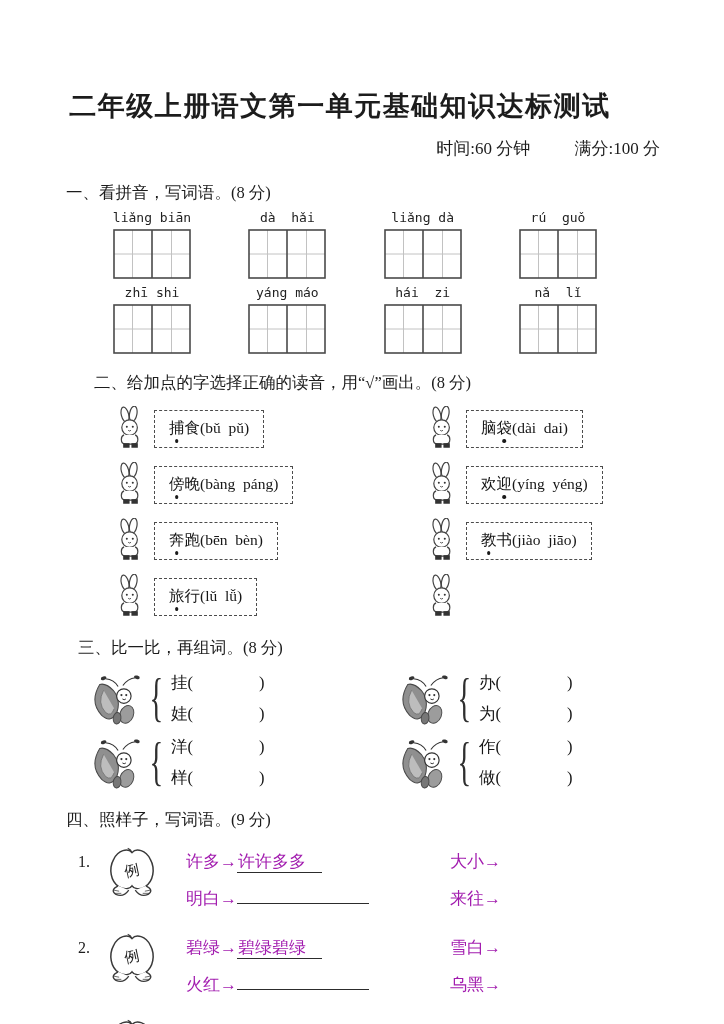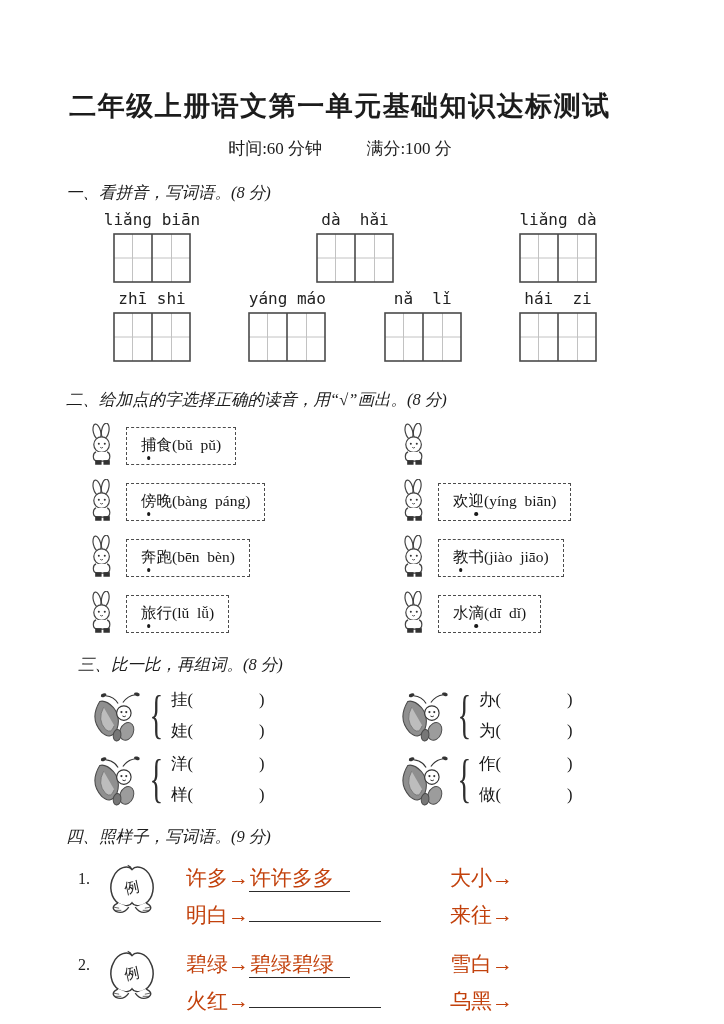--- a/index.html
+++ b/index.html
@@ -2,37 +2,37 @@
 <html lang="zh"><head>
 <meta charset="utf-8">
 <style>
   html,body{margin:0;padding:0;background:#fff;}
   body{width:724px;height:1024px;color:#1c1c1c;font-family:"Liberation Serif",serif;overflow:hidden;}
   .page{position:relative;width:680px;height:1024px;background:#fff;}
 
   
   .title{padding-top:88px;text-align:center;font-size:27px;font-weight:bold;
          font-family:"Liberation Sans",sans-serif;letter-spacing:1.5px;}
-  .meta{margin-top:13px;text-align:center;font-size:17px;}
+  .meta{margin-top:13px;text-align:right;font-size:17px;}
   .meta span{margin:0 20px;white-space:pre;}
 
   
-  .sec-h{margin:0 0 0 66px;font-size:16.5px;white-space:pre;font-style:italic;}
+  .sec-h{margin:0 0 0 66px;font-size:16.5px;white-space:pre;}
 
   
   .s1{margin-top:22px;}
   .s1-rows{margin-left:100px;width:510px;}
   .s1-row{display:flex;justify-content:space-between;margin-top:6px;}
   .s1-col{display:flex;flex-direction:column;align-items:center;width:104px;}
-  .pinyin{font-family:"DejaVu Sans Mono",monospace;font-size:16px;white-space:pre;
+  .pinyin{font-family:"DejaVu Sans Mono",monospace;font-size:13px;white-space:pre;
           margin-bottom:4px;color:#222;}
   .wgrid{display:block;}
 
   
-  .s2{margin-top:27px;}
+  .s2{margin-top:18px;padding-left:28px;}
   .s2-grid{margin:12px 0 0 86px;display:grid;grid-template-columns:312px 300px;row-gap:11px;text-align:center;}
   .s2-item{display:flex;align-items:center;gap:7px;}
   .pbox{border:1.3px dashed #4c4c4c;padding:7px 14px 8px 14px;font-size:15.5px;
         white-space:pre;color:#161616;}
   .dotchar{position:relative;display:inline-block;}
   .dotchar::after{content:"";position:absolute;left:50%;bottom:-4.5px;width:3.6px;height:3.6px;
         background:#1a1a1a;border-radius:50%;transform:translateX(-50%);}
 
   
   .s3{margin-top:18px;padding-left:12px;}
@@ -45,21 +45,21 @@
 
   
   .s4{margin-top:16px;}
   .s4-item{display:flex;align-items:flex-start;margin:12px 0 0 78px;}
   .s4-num{width:24px;font-size:16px;padding-top:10px;}
   .peach{position:relative;width:60px;height:56px;flex:0 0 auto;margin-right:24px;margin-top:2px;}
   .peach .ex{position:absolute;left:50%;top:46%;transform:translate(-50%,-50%) rotate(-12deg);
          font-size:15px;color:#222;}
   .s4-left{width:238px;}
   .s4-right{margin-left:26px;}
-  .s4-line{font-size:21px;line-height:37px;white-space:pre;color:#c2410c;}
+  .s4-line{font-size:17px;line-height:37px;white-space:pre;color:#a21caf;}
   .ul{border-bottom:1.3px solid #2c2c2c;padding:0 16px 1px 1px;}
   .blank{display:inline-block;border-bottom:1.3px solid #2c2c2c;height:1em;vertical-align:baseline;}
   .b130{width:132px;} .b72{width:72px;}
 </style>
 </head>
 <body>
 
 <div class="page">
 
   <div class="title">二年级上册语文第一单元基础知识达标测试</div>
@@ -96,20 +96,30 @@
         <div class="s1-col">
           <div class="pinyin">liǎng dà</div>
           <svg class="wgrid" viewBox="0 0 78 50" width="78" height="50">
               <line x1="19.5" y1="1" x2="19.5" y2="49" stroke="#c2c2c2" stroke-width="1"></line>
               <line x1="58.5" y1="1" x2="58.5" y2="49" stroke="#c2c2c2" stroke-width="1"></line>
               <line x1="1" y1="25" x2="77" y2="25" stroke="#c2c2c2" stroke-width="1"></line>
               <rect x="1" y="1" width="76" height="48" fill="none" stroke="#4a4a4a" stroke-width="1.6"></rect>
               <line x1="39" y1="1" x2="39" y2="49" stroke="#4a4a4a" stroke-width="1.6"></line>
             </svg>
         </div>
+        <div class="s1-col">
+          <div class="pinyin">rú  guǒ</div>
+          <svg class="wgrid" viewBox="0 0 78 50" width="78" height="50">
+              <line x1="19.5" y1="1" x2="19.5" y2="49" stroke="#c2c2c2" stroke-width="1"></line>
+              <line x1="58.5" y1="1" x2="58.5" y2="49" stroke="#c2c2c2" stroke-width="1"></line>
+              <line x1="1" y1="25" x2="77" y2="25" stroke="#c2c2c2" stroke-width="1"></line>
+              <rect x="1" y="1" width="76" height="48" fill="none" stroke="#4a4a4a" stroke-width="1.6"></rect>
+              <line x1="39" y1="1" x2="39" y2="49" stroke="#4a4a4a" stroke-width="1.6"></line>
+            </svg>
+        </div>
       </div>
 
       <div class="s1-row">
         <div class="s1-col">
           <div class="pinyin">zhī shi</div>
           <svg class="wgrid" viewBox="0 0 78 50" width="78" height="50">
               <line x1="19.5" y1="1" x2="19.5" y2="49" stroke="#c2c2c2" stroke-width="1"></line>
               <line x1="58.5" y1="1" x2="58.5" y2="49" stroke="#c2c2c2" stroke-width="1"></line>
               <line x1="1" y1="25" x2="77" y2="25" stroke="#c2c2c2" stroke-width="1"></line>
               <rect x="1" y="1" width="76" height="48" fill="none" stroke="#4a4a4a" stroke-width="1.6"></rect>
@@ -120,31 +130,31 @@
           <div class="pinyin">yáng máo</div>
           <svg class="wgrid" viewBox="0 0 78 50" width="78" height="50">
               <line x1="19.5" y1="1" x2="19.5" y2="49" stroke="#c2c2c2" stroke-width="1"></line>
               <line x1="58.5" y1="1" x2="58.5" y2="49" stroke="#c2c2c2" stroke-width="1"></line>
               <line x1="1" y1="25" x2="77" y2="25" stroke="#c2c2c2" stroke-width="1"></line>
               <rect x="1" y="1" width="76" height="48" fill="none" stroke="#4a4a4a" stroke-width="1.6"></rect>
               <line x1="39" y1="1" x2="39" y2="49" stroke="#4a4a4a" stroke-width="1.6"></line>
             </svg>
         </div>
         <div class="s1-col">
+          <div class="pinyin">hái  zi</div>
+          <svg class="wgrid" viewBox="0 0 78 50" width="78" height="50">
+              <line x1="19.5" y1="1" x2="19.5" y2="49" stroke="#c2c2c2" stroke-width="1"></line>
+              <line x1="58.5" y1="1" x2="58.5" y2="49" stroke="#c2c2c2" stroke-width="1"></line>
+              <line x1="1" y1="25" x2="77" y2="25" stroke="#c2c2c2" stroke-width="1"></line>
+              <rect x="1" y="1" width="76" height="48" fill="none" stroke="#4a4a4a" stroke-width="1.6"></rect>
+              <line x1="39" y1="1" x2="39" y2="49" stroke="#4a4a4a" stroke-width="1.6"></line>
+            </svg>
+        </div>
+        <div class="s1-col">
           <div class="pinyin">nǎ  lǐ</div>
-          <svg class="wgrid" viewBox="0 0 78 50" width="78" height="50">
-              <line x1="19.5" y1="1" x2="19.5" y2="49" stroke="#c2c2c2" stroke-width="1"></line>
-              <line x1="58.5" y1="1" x2="58.5" y2="49" stroke="#c2c2c2" stroke-width="1"></line>
-              <line x1="1" y1="25" x2="77" y2="25" stroke="#c2c2c2" stroke-width="1"></line>
-              <rect x="1" y="1" width="76" height="48" fill="none" stroke="#4a4a4a" stroke-width="1.6"></rect>
-              <line x1="39" y1="1" x2="39" y2="49" stroke="#4a4a4a" stroke-width="1.6"></line>
-            </svg>
-        </div>
-        <div class="s1-col">
-          <div class="pinyin">hái  zi</div>
           <svg class="wgrid" viewBox="0 0 78 50" width="78" height="50">
               <line x1="19.5" y1="1" x2="19.5" y2="49" stroke="#c2c2c2" stroke-width="1"></line>
               <line x1="58.5" y1="1" x2="58.5" y2="49" stroke="#c2c2c2" stroke-width="1"></line>
               <line x1="1" y1="25" x2="77" y2="25" stroke="#c2c2c2" stroke-width="1"></line>
               <rect x="1" y="1" width="76" height="48" fill="none" stroke="#4a4a4a" stroke-width="1.6"></rect>
               <line x1="39" y1="1" x2="39" y2="49" stroke="#4a4a4a" stroke-width="1.6"></line>
             </svg>
         </div>
       </div>
 
@@ -175,20 +185,21 @@
             <ellipse cx="12" cy="9" rx="4" ry="8.5" fill="#fff" stroke="#444" stroke-width="1.3" transform="rotate(-14 12 9)"></ellipse>
             <ellipse cx="21" cy="8" rx="4" ry="8.5" fill="#fff" stroke="#444" stroke-width="1.3" transform="rotate(10 21 8)"></ellipse>
             <circle cx="17" cy="23" r="8.5" fill="#fff" stroke="#444" stroke-width="1.3"></circle>
             <circle cx="14" cy="22" r="1.1" fill="#333"></circle>
             <circle cx="20.5" cy="22" r="1.1" fill="#333"></circle>
             <path d="M15.5 26 q1.5 1.5 3 0" fill="none" stroke="#444" stroke-width="1"></path>
             <path d="M11 31 q-3 1 -3 5 q0 5 5 5 l8 0 q5 0 5 -5 q0 -4 -3 -5" fill="#fff" stroke="#444" stroke-width="1.3"></path>
             <rect x="10" y="40" width="7" height="5" fill="#333"></rect>
             <rect x="19" y="40" width="7" height="5" fill="#333"></rect>
           </svg>
+        <div class="pbox"><span>脑</span><span class="dotchar">袋</span><span>(dài  dai)</span></div>
       </div>
 
       <div class="s2-item">
         <svg viewBox="0 0 36 48" width="33" height="45">
             <ellipse cx="12" cy="9" rx="4" ry="8.5" fill="#fff" stroke="#444" stroke-width="1.3" transform="rotate(-14 12 9)"></ellipse>
             <ellipse cx="21" cy="8" rx="4" ry="8.5" fill="#fff" stroke="#444" stroke-width="1.3" transform="rotate(10 21 8)"></ellipse>
             <circle cx="17" cy="23" r="8.5" fill="#fff" stroke="#444" stroke-width="1.3"></circle>
             <circle cx="14" cy="22" r="1.1" fill="#333"></circle>
             <circle cx="20.5" cy="22" r="1.1" fill="#333"></circle>
             <path d="M15.5 26 q1.5 1.5 3 0" fill="none" stroke="#444" stroke-width="1"></path>
@@ -204,21 +215,21 @@
             <ellipse cx="12" cy="9" rx="4" ry="8.5" fill="#fff" stroke="#444" stroke-width="1.3" transform="rotate(-14 12 9)"></ellipse>
             <ellipse cx="21" cy="8" rx="4" ry="8.5" fill="#fff" stroke="#444" stroke-width="1.3" transform="rotate(10 21 8)"></ellipse>
             <circle cx="17" cy="23" r="8.5" fill="#fff" stroke="#444" stroke-width="1.3"></circle>
             <circle cx="14" cy="22" r="1.1" fill="#333"></circle>
             <circle cx="20.5" cy="22" r="1.1" fill="#333"></circle>
             <path d="M15.5 26 q1.5 1.5 3 0" fill="none" stroke="#444" stroke-width="1"></path>
             <path d="M11 31 q-3 1 -3 5 q0 5 5 5 l8 0 q5 0 5 -5 q0 -4 -3 -5" fill="#fff" stroke="#444" stroke-width="1.3"></path>
             <rect x="10" y="40" width="7" height="5" fill="#333"></rect>
             <rect x="19" y="40" width="7" height="5" fill="#333"></rect>
           </svg>
-        <div class="pbox"><span>欢</span><span class="dotchar">迎</span><span>(yíng  biān)</span></div>
+        <div class="pbox"><span>欢</span><span class="dotchar">迎</span><span>(yíng  yéng)</span></div>
       </div>
 
       <div class="s2-item">
         <svg viewBox="0 0 36 48" width="33" height="45">
             <ellipse cx="12" cy="9" rx="4" ry="8.5" fill="#fff" stroke="#444" stroke-width="1.3" transform="rotate(-14 12 9)"></ellipse>
             <ellipse cx="21" cy="8" rx="4" ry="8.5" fill="#fff" stroke="#444" stroke-width="1.3" transform="rotate(10 21 8)"></ellipse>
             <circle cx="17" cy="23" r="8.5" fill="#fff" stroke="#444" stroke-width="1.3"></circle>
             <circle cx="14" cy="22" r="1.1" fill="#333"></circle>
             <circle cx="20.5" cy="22" r="1.1" fill="#333"></circle>
             <path d="M15.5 26 q1.5 1.5 3 0" fill="none" stroke="#444" stroke-width="1"></path>
@@ -264,21 +275,20 @@
             <ellipse cx="12" cy="9" rx="4" ry="8.5" fill="#fff" stroke="#444" stroke-width="1.3" transform="rotate(-14 12 9)"></ellipse>
             <ellipse cx="21" cy="8" rx="4" ry="8.5" fill="#fff" stroke="#444" stroke-width="1.3" transform="rotate(10 21 8)"></ellipse>
             <circle cx="17" cy="23" r="8.5" fill="#fff" stroke="#444" stroke-width="1.3"></circle>
             <circle cx="14" cy="22" r="1.1" fill="#333"></circle>
             <circle cx="20.5" cy="22" r="1.1" fill="#333"></circle>
             <path d="M15.5 26 q1.5 1.5 3 0" fill="none" stroke="#444" stroke-width="1"></path>
             <path d="M11 31 q-3 1 -3 5 q0 5 5 5 l8 0 q5 0 5 -5 q0 -4 -3 -5" fill="#fff" stroke="#444" stroke-width="1.3"></path>
             <rect x="10" y="40" width="7" height="5" fill="#333"></rect>
             <rect x="19" y="40" width="7" height="5" fill="#333"></rect>
           </svg>
-        <div class="pbox"><span>水</span><span class="dotchar">滴</span><span>(dī  dǐ)</span></div>
       </div>
 
     </div>
   </div>
 
   <div class="s3">
     <div class="sec-h">三、比一比，再组词。(8 分)</div>
     <div class="s3-grid">
 
       <div class="s3-group">

